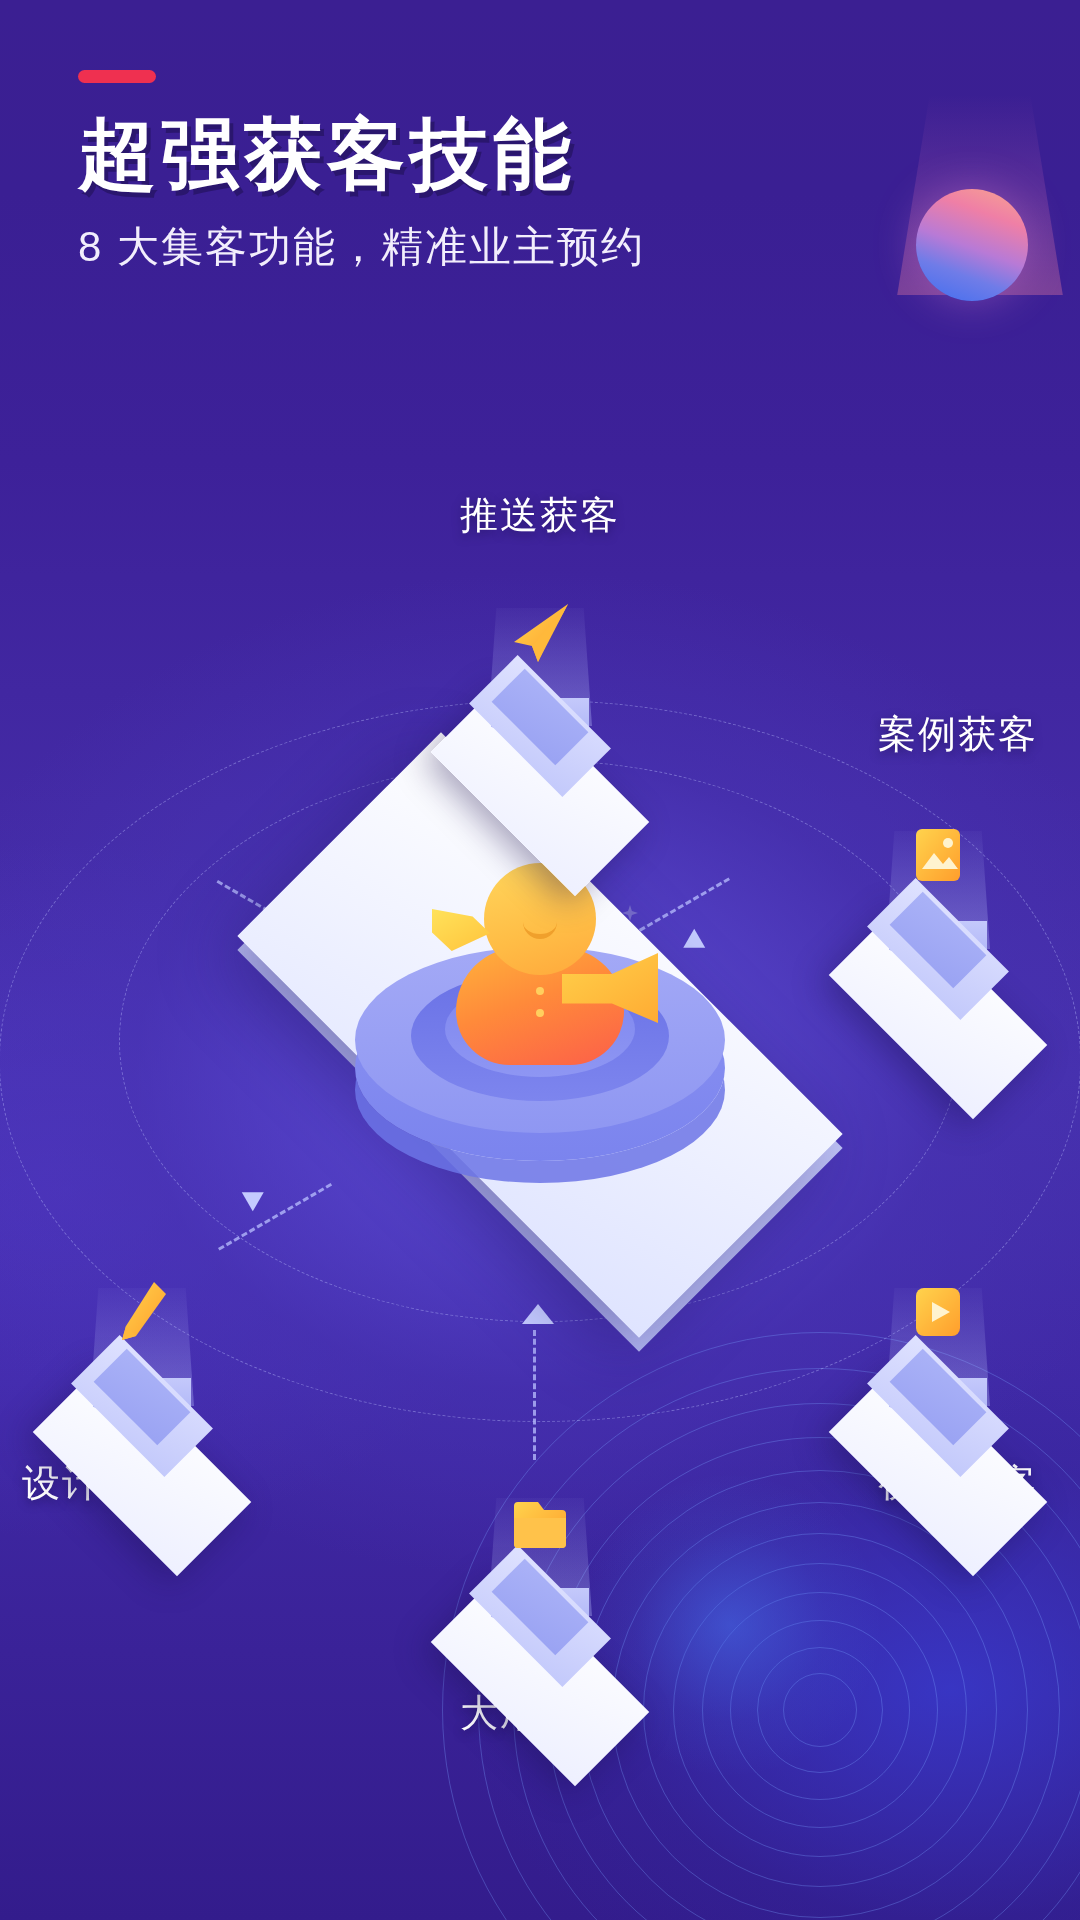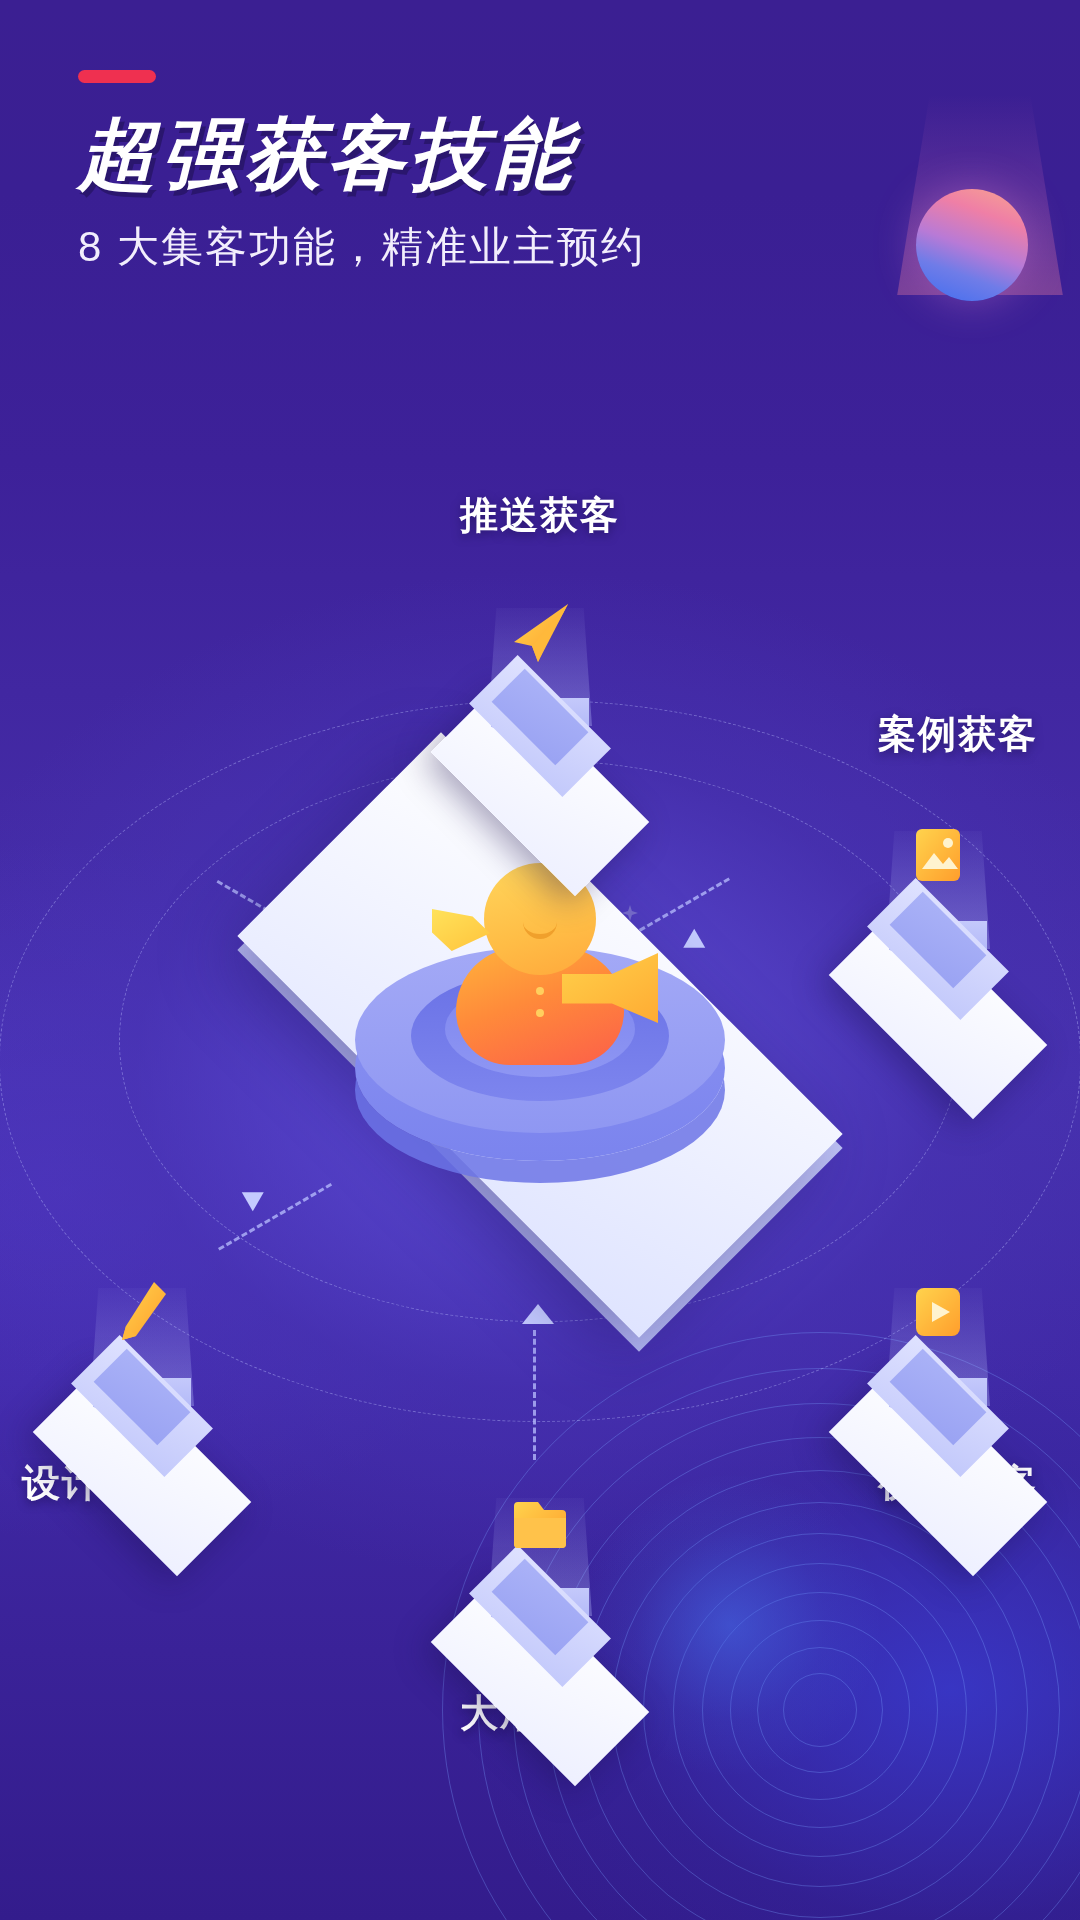--- a/index.html
+++ b/index.html
@@ -88,21 +88,20 @@
     background: #ef3050;
   }
   .title {
     margin-top: 32px;
     font-size: 78px;
     font-weight: 700;
     line-height: 1;
     color: #ffffff;
     letter-spacing: 5px;
     text-shadow: 4px 5px 0 rgba(30,14,80,0.55);
-    font-style: italic;
   }
   .subtitle {
     margin-top: 26px;
     font-size: 42px;
     font-weight: 400;
     color: #f2eefc;
     letter-spacing: 2px;
     white-space: nowrap;
   }
 
@@ -298,21 +297,21 @@
     transform: translateX(-50%);
     width: 84px;
     height: 84px;
     z-index: 3;
   }
   .node-label {
     position: absolute;
     width: 300px;
     text-align: center;
     font-size: 38px;
-    font-weight: 700;
+    font-weight: 400;
     color: #ffffff;
     letter-spacing: 2px;
     text-shadow: 0 3px 10px rgba(20,10,60,0.5);
     white-space: nowrap;
   }
 
   
   #node-top      { left: 420px; top: 560px; }
   #node-top .node-label      { left: -30px; top: -70px; }
 

